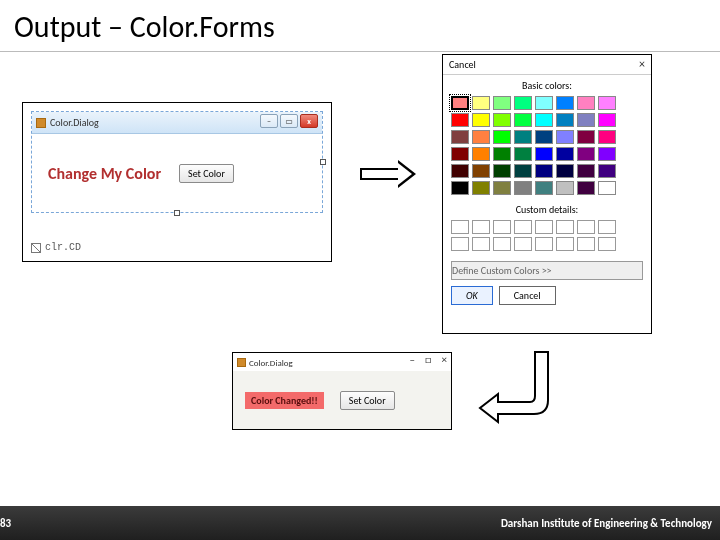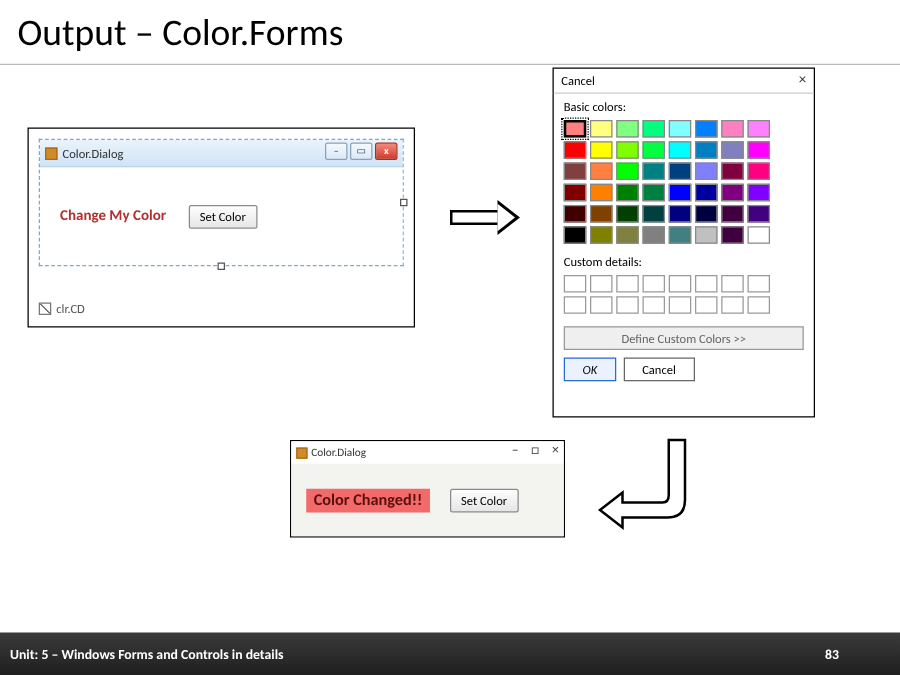--- a/index.html
+++ b/index.html
@@ -64,37 +64,37 @@
     background: linear-gradient(#f08a7d,#d43a28);
     border-color: #a82d1f; color: #fff; font-weight: bold;
   }
   .win1-body {
     position: absolute; left: 0; right: 0; top: 22px; bottom: 0;
     background: #fff;
     display: flex; align-items: center; gap: 18px;
     padding-left: 16px;
   }
   .label-red {
-    color: #b23030; font-weight: bold; font-size: 12px;
+    color: #b23030; font-weight: bold; font-size: 16px;
   }
   .btn-3d {
     font-size: 10px;
     padding: 2px 8px;
     background: linear-gradient(#fdfdfd,#e6e6e6);
     border: 1px solid #8a8a8a;
     border-radius: 2px;
     text-align: right;
   }
   .handle { position: absolute; width: 6px; height: 6px; background: #fff; border: 1px solid #555; }
   .h1 { right: -4px; top: 50%; margin-top: -3px; }
   .h2 { bottom: -4px; left: 50%; margin-left: -3px; }
   .win1-status {
     position: absolute; left: 8px; bottom: 8px;
     font-size: 10px; color: #555;
-    display: flex; align-items: center; gap: 4px;
+    display: flex; align-items: center; gap: 4px; font-family: Liberation Mono, monospace;
   }
   .status-icon {
     width: 10px; height: 10px; border: 1px solid #777;
     background:
       linear-gradient(45deg, transparent 45%, #777 45% 55%, transparent 55%);
   }
 
   
   .arrow-right {
     position: absolute; left: 360px; top: 110px;
@@ -128,38 +128,38 @@
   }
   .cd-title {
     height: 20px; border-bottom: 1px solid #ccc;
     display: flex; align-items: center; padding: 0 6px;
     position: relative;
   }
   .cd-close {
     position: absolute; right: 6px; top: 2px;
     font-size: 12px; color: #333;
   }
-  .cd-section { padding: 4px 8px 0 8px; }
+  .cd-section { padding: 4px 8px 0 8px; text-align: center; }
   .cd-grid {
     display: grid; grid-template-columns: repeat(8, 18px);
     grid-auto-rows: 14px; gap: 3px;
     padding: 4px 8px;
   }
   .sw { border: 1px solid #888; }
   .sw.sel { outline: 1px dotted #000; outline-offset: 1px; border: 2px solid #000; }
   .cd-custom-grid {
     display: grid; grid-template-columns: repeat(8, 18px);
     grid-auto-rows: 14px; gap: 3px;
     padding: 4px 8px 8px 8px;
   }
   .csw { border: 1px solid #999; background: #fff; }
   .cd-define {
     margin: 2px 8px 6px 8px;
     border: 1px solid #999; background: #efefef;
-    text-align: center; font-size: 10px; padding: 2px 0;
+    text-align: left; font-size: 10px; padding: 2px 0;
     color: #666;
   }
   .cd-btns {
     display: flex; gap: 6px; padding: 0 8px 8px 8px;
   }
   .cd-btn {
     border: 1px solid #666; background: #fff;
     font-size: 10px; padding: 2px 14px;
   }
   .cd-btn.ok { border: 1px solid #2a6bd4; background: #eaf2ff; font-style: italic; }
@@ -190,21 +190,21 @@
   .win2-sys { position: absolute; right: 4px; top: 0; display: flex; gap: 10px; font-size: 11px; color: #333; }
   .win2-body {
     position: absolute; left: 0; right: 0; top: 18px; bottom: 0;
     background: #f3f3ef;
     display: flex; align-items: center; gap: 16px;
     padding-left: 12px;
   }
   .lbl-hilite {
     background: #f36a6a;
     color: #5a0f0f;
-    font-weight: bold; font-size: 13px;
+    font-weight: bold; font-size: 10px;
     padding: 2px 6px;
   }
 
   
   .footer {
     position: absolute; bottom: 0; left: 0; right: 0; height: 34px;
     background: linear-gradient(#3b3b3b,#1f1f1f);
     color: #fff; display: flex; align-items: center;
     font-size: 11px; font-weight: bold;
   }
@@ -349,15 +349,15 @@
     </div>
     <div class="win2-body">
       <span class="lbl-hilite">Color Changed!!</span>
       <span class="btn-3d">Set Color</span>
     </div>
   </div>
 
 </div>
 
 <div class="footer">
-  <div class="left">Unit: 5 – Windows Forms and Controls in details</div>
   <div class="page">83</div>
+  <div class="right">Darshan Institute of Engineering &amp; Technology</div>
 </div>
 
 </body></html>

